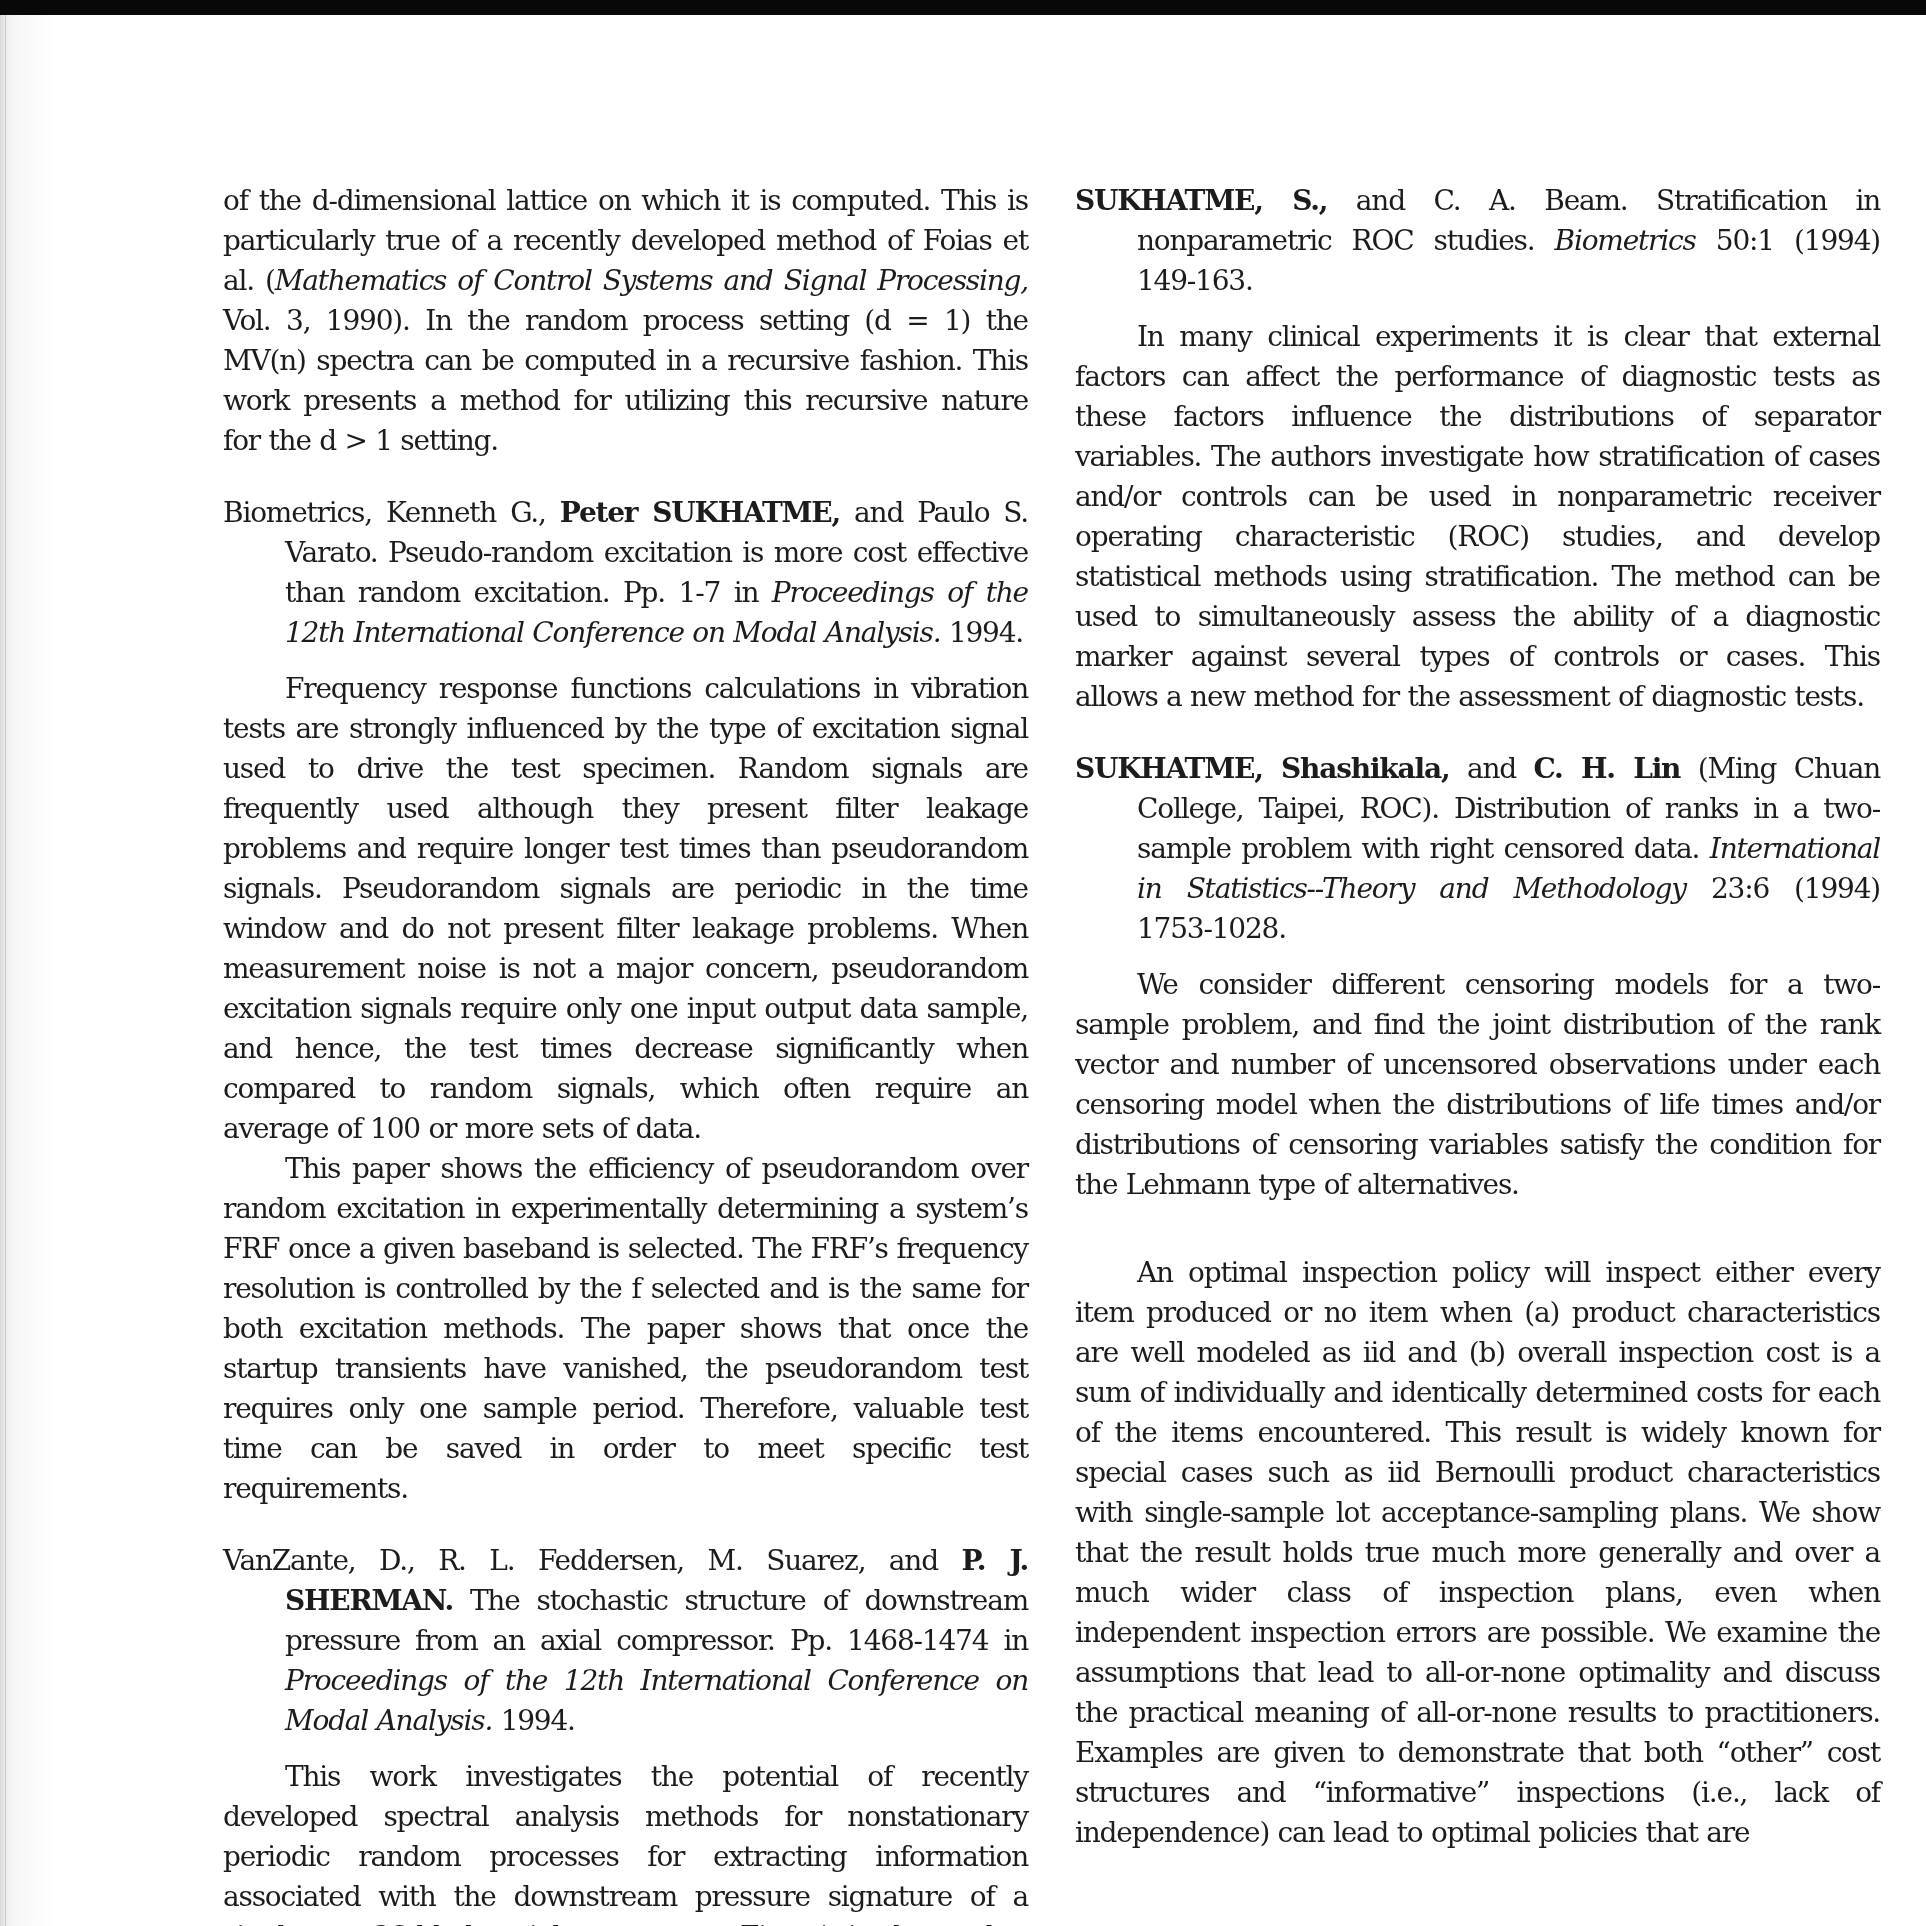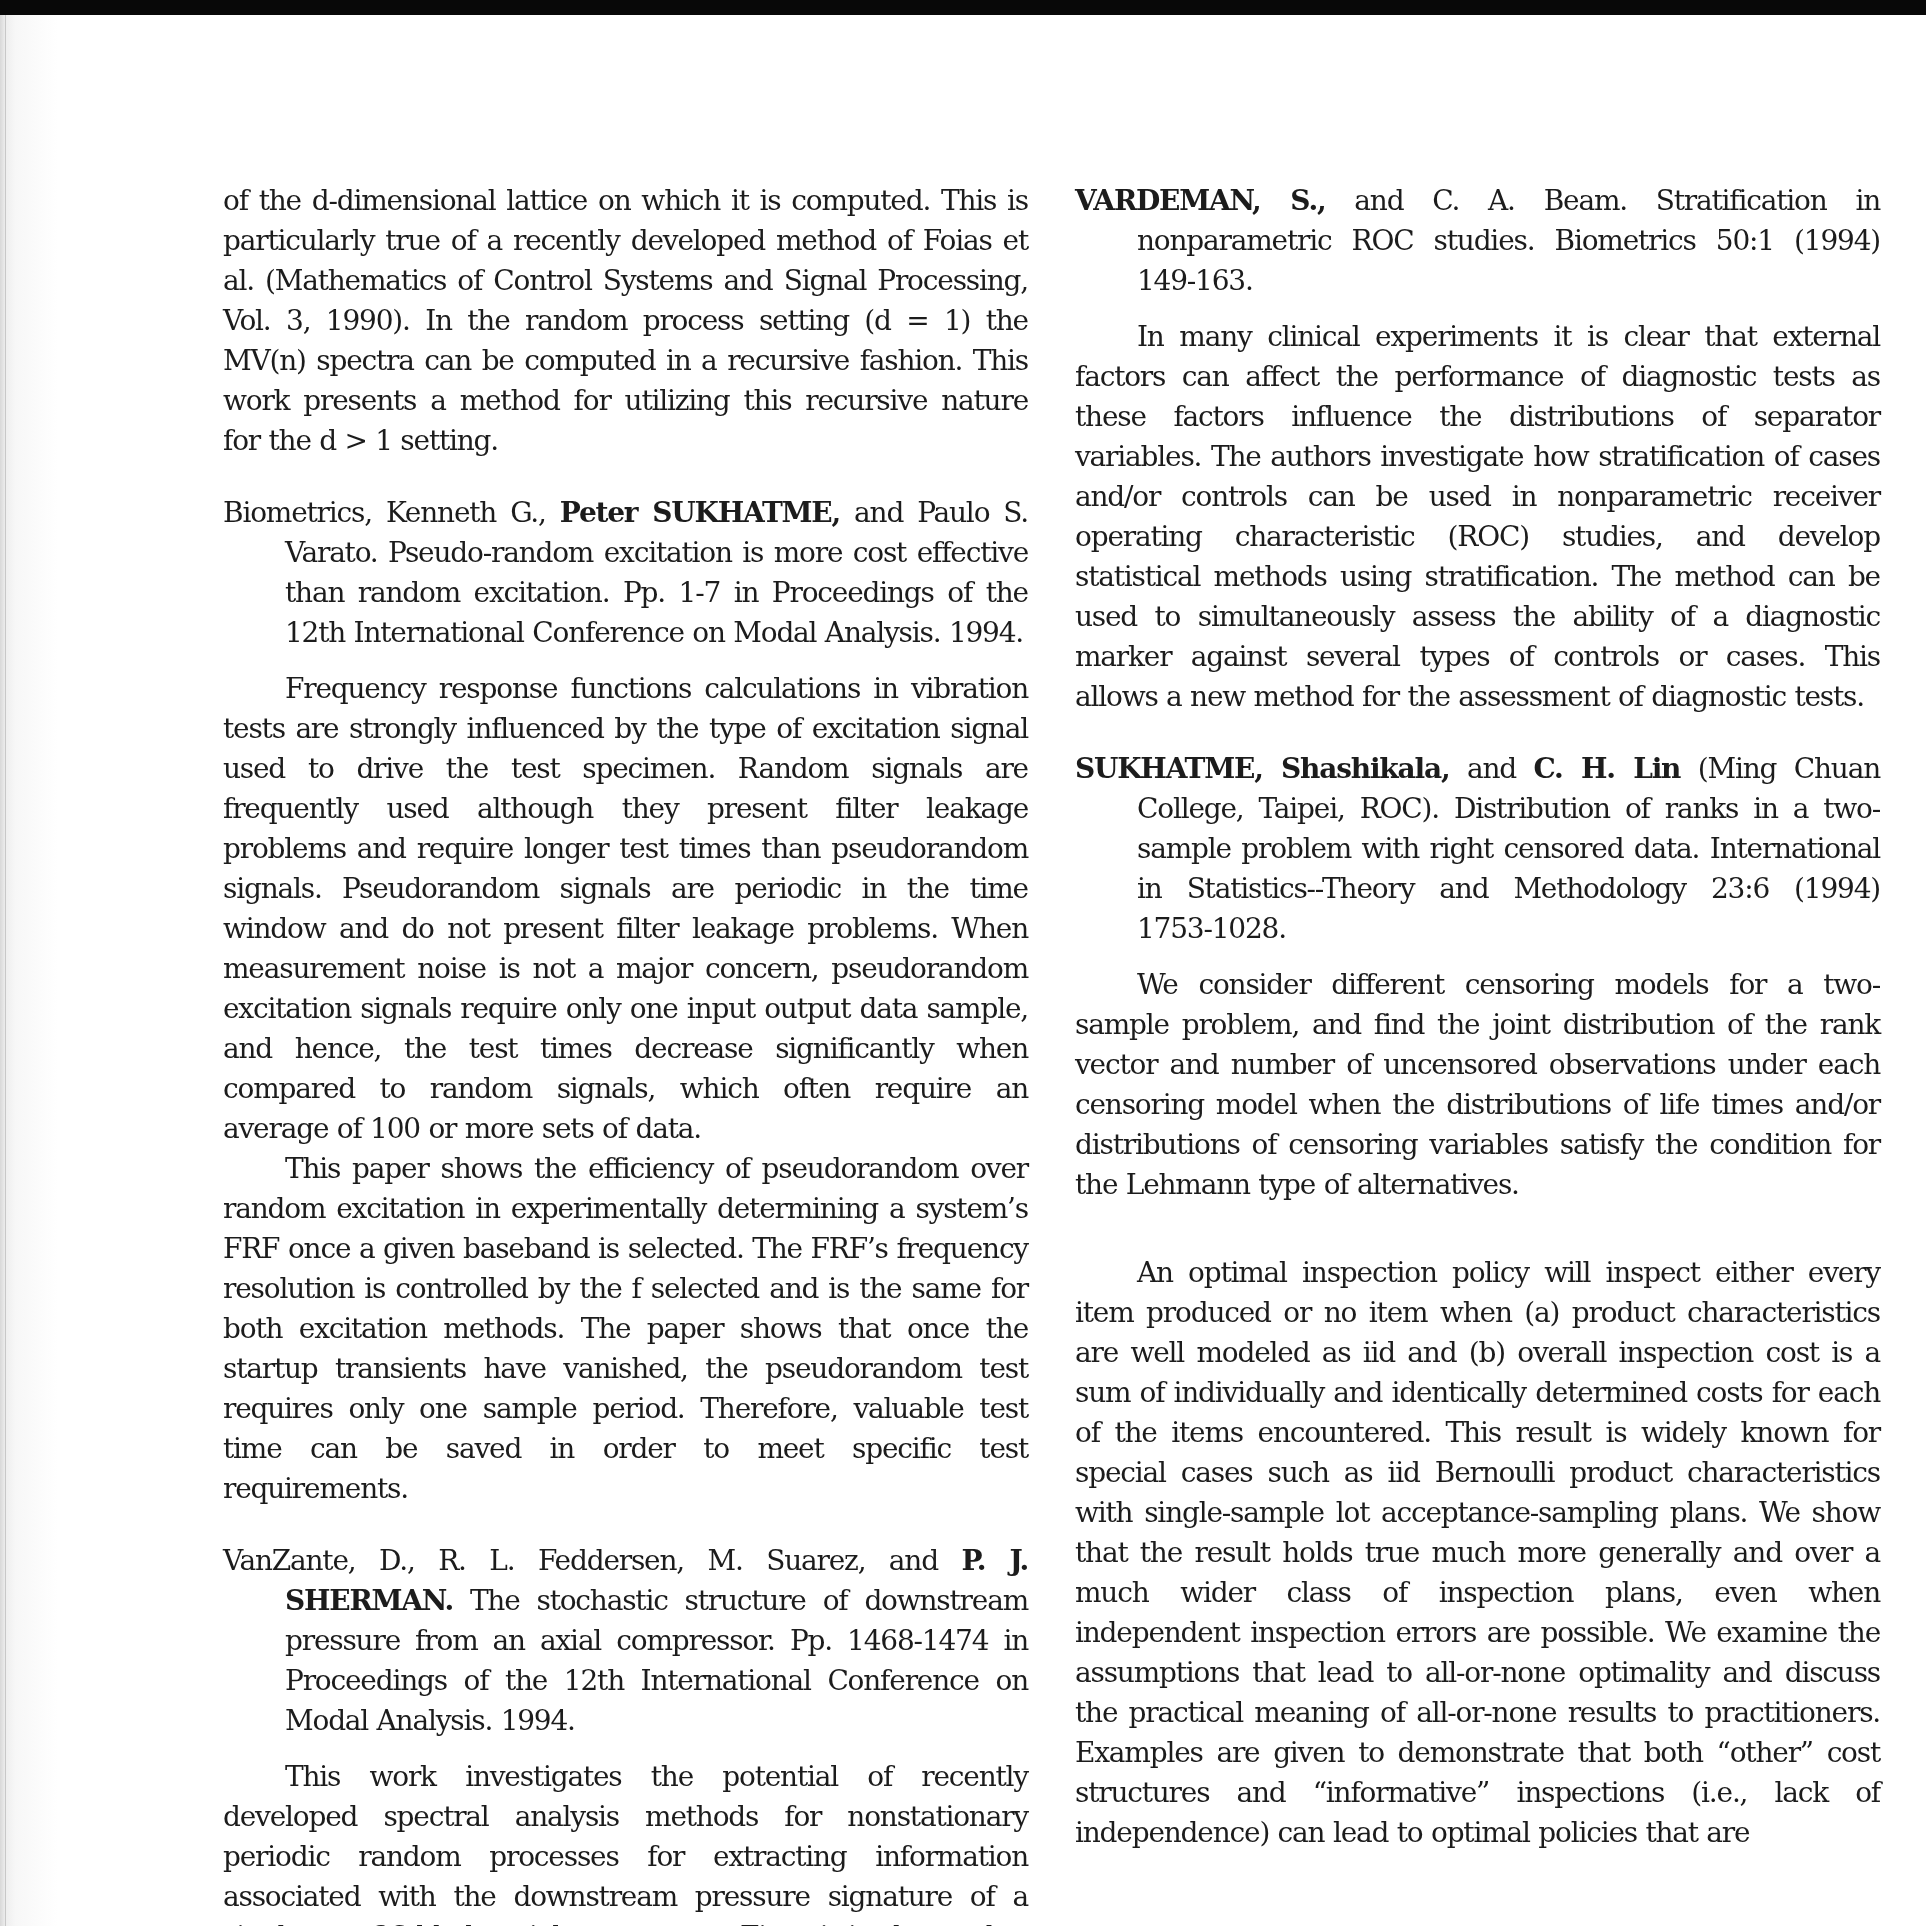--- a/index.html
+++ b/index.html
@@ -31,21 +31,21 @@
     margin: 0; padding-left: 62px; text-indent: -62px;
     text-align: justify;
   }
   .para {
     margin: 0; text-indent: 62px; text-align: justify;
   }
   .gap-m { height: 16px; }
   .gap-s { height: 0px; }
   .gap-xl { height: 32px; }
   b, .b { font-weight: bold; }
-  i, .i { }
+  i, .i { font-style: italic; }
 </style>
 </head>
 <body>
 
 <div class="top-band"></div>
 <div class="spine-shadow"></div>
 <div class="spine-line"></div>
 
 <div class="col col-left" id="col-left">
     <p class="para" style="text-indent: 0px;"><span>of the d-dimensional lattice on which it is computed. This is particularly true of a recently developed method of Foias et al. (</span><span class="i">Mathematics of Control Systems and Signal Processing,</span><span> Vol. 3, 1990).  In the random process setting (d = 1) the MV(n) spectra can be computed in a recursive fashion.  This work presents a method for utilizing this recursive nature for the d &gt; 1 setting.</span></p>
@@ -54,21 +54,21 @@
     <div class="gap-m"></div>
     <p class="para"><span>Frequency response functions calculations in vibration tests are strongly influenced by the type of excitation signal used to drive the test specimen. Random signals are frequently used although they present filter leakage problems and require longer test times than pseudorandom signals.  Pseudorandom signals are periodic in the time window and do not present filter leakage problems.  When measurement noise is not a major concern, pseudorandom excitation signals require only one input output data sample, and hence, the test times decrease significantly when compared to random signals, which often require an average of 100 or more sets of data.</span></p>
     <div class="gap-s"></div>
     <p class="para"><span>This paper shows the efficiency of pseudorandom over random excitation in experimentally determining a system’s FRF once a given baseband is selected. The FRF’s frequency resolution is controlled by the f selected and is the same for both excitation methods. The paper shows that once the startup transients have vanished, the pseudorandom test requires only one sample period.  Therefore, valuable test time can be saved in order to meet specific test requirements.</span></p>
     <div class="gap-xl"></div>
     <p class="ref"><span>VanZante, D., R. L. Feddersen, M. Suarez, and </span><span class="b">P. J. SHERMAN.</span><span>  The stochastic structure of downstream pressure from an axial compressor.  Pp. 1468-1474 in </span><span class="i">Proceedings of the 12th International Conference on Modal Analysis.</span><span>  1994.</span></p>
     <div class="gap-m"></div>
     <p class="para"><span>This work investigates the potential of recently developed spectral analysis methods for nonstationary periodic random processes for extracting information associated with the downstream pressure signature of a single row 36 blade axial compressor.  First, it is shown that the pressure signature is not wide sense stationary when collection and processing are carried out in a way synchronous with the shaft speed, as is usually the case.  This suggests that traditional spectrum estimation methods commonly used may lead to ambiguous, if not misleading, results.  To accommodate the nonstationarity associated with synchronous data collection, while adhering to the periodic nature of the phenomena, recently developed signal processing tools for spectral analysis of periodic random processes are applied.  It is shown that these tools can provide notably more detailed information about the intracycle structure of the pressure signature than can be provided by traditional methods of analysis.</span></p>
   </div>
 <div class="col col-right" id="col-right">
-    <p class="ref"><span class="b">VARDEMAN, S.,</span><span> and C. A. Beam.  Stratification in nonparametric ROC studies.  </span><span class="i">Biometrics</span><span> 50:1 (1994) 149-163.</span></p>
+    <p class="ref"><span class="b">SUKHATME, S.,</span><span> and C. A. Beam.  Stratification in nonparametric ROC studies.  </span><span class="i">Biometrics</span><span> 50:1 (1994) 149-163.</span></p>
     <div class="gap-m"></div>
     <p class="para"><span>In many clinical experiments it is clear that external factors can affect the performance of diagnostic tests as these factors influence the distributions of separator variables.  The authors investigate how stratification of cases and/or controls can be used in nonparametric receiver operating characteristic (ROC) studies, and develop statistical methods using stratification.  The method can be used to simultaneously assess the ability of a diagnostic marker against several types of controls or cases.  This allows a new method for the assessment of diagnostic tests.</span></p>
     <div class="gap-xl"></div>
     <p class="ref"><span class="b">SUKHATME, Shashikala,</span><span> and </span><span class="b">C. H. Lin</span><span> (Ming Chuan College, Taipei, ROC).  Distribution of ranks in a two-sample problem with right censored data. </span><span class="i">International in Statistics--Theory and Methodology</span><span> 23:6 (1994) 1753-1028.</span></p>
     <div class="gap-m"></div>
     <p class="para"><span>We consider different censoring models for a two-sample problem, and find the joint distribution of the rank vector and number of uncensored observations under each censoring model when the distributions of life times and/or distributions of censoring variables satisfy the condition for the Lehmann type of alternatives.</span></p>
     <div class="gap-xl"></div>
     <div class="gap-m"></div>
     <p class="para"><span>An optimal inspection policy will inspect either every item produced or no item when (a) product characteristics are well modeled as iid and (b) overall inspection cost is a sum of individually and identically determined costs for each of the items encountered. This result is widely known for special cases such as iid Bernoulli product characteristics with single-sample lot acceptance-sampling plans.  We show that the result holds true much more generally and over a much wider class of inspection plans, even when independent inspection errors are possible.  We examine the assumptions that lead to all-or-none optimality and discuss the practical meaning of all-or-none results to practitioners.  Examples are given to demonstrate that both “other” cost structures and “informative” inspections (i.e., lack of independence) can lead to optimal policies that are </span></p>
   </div>

